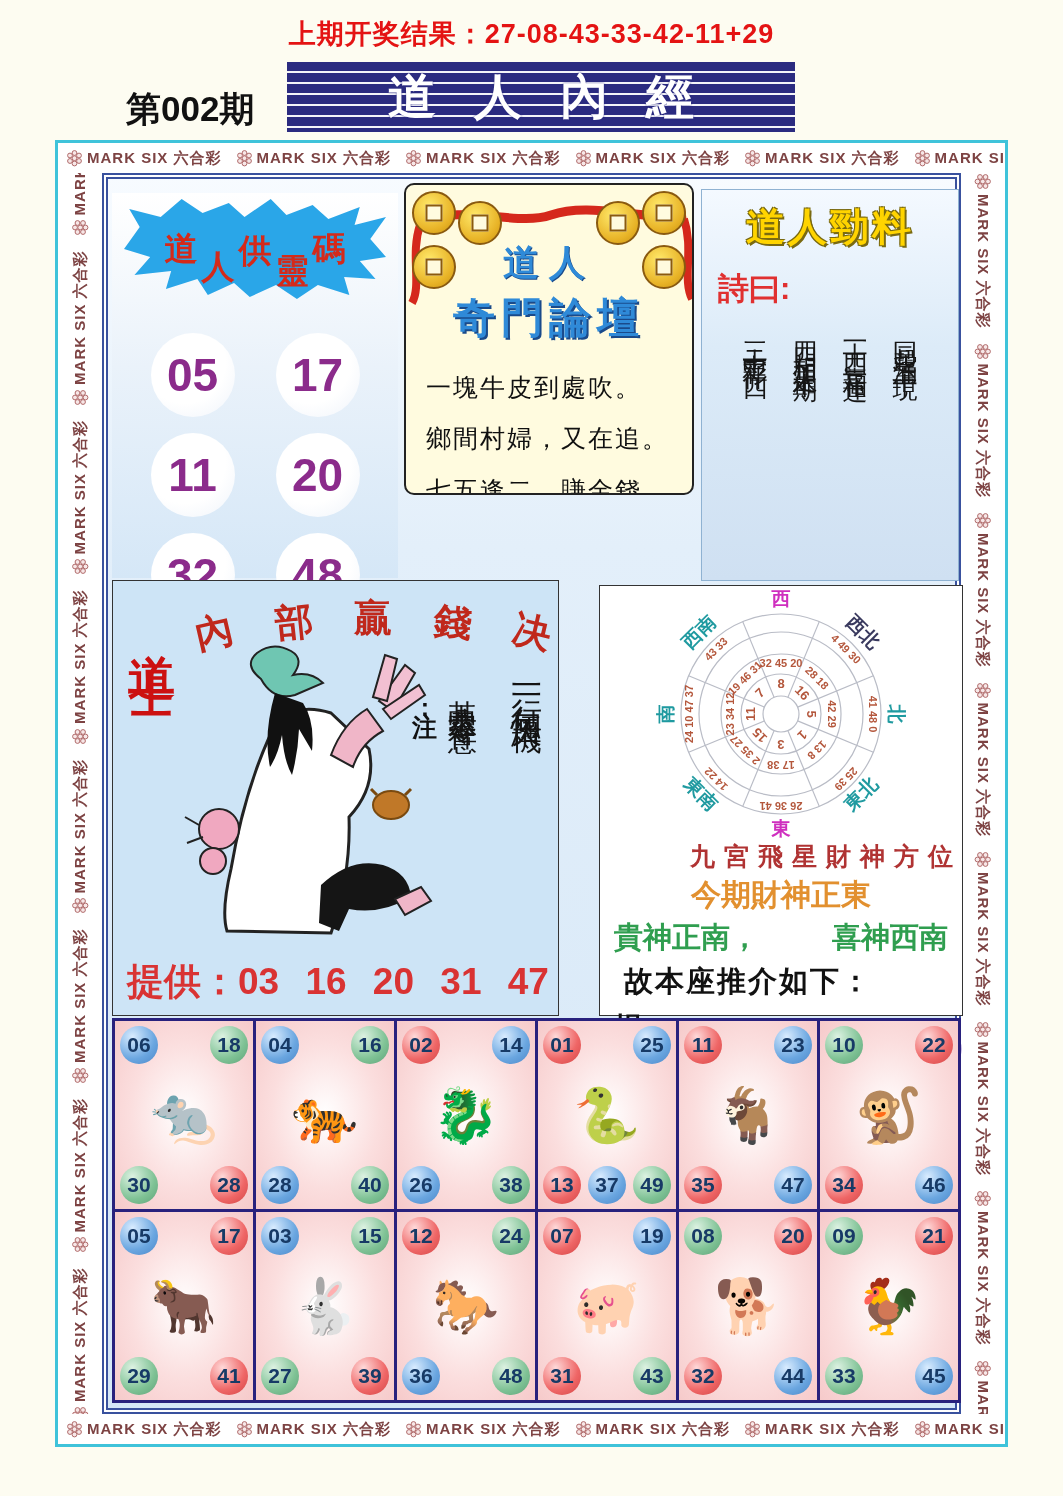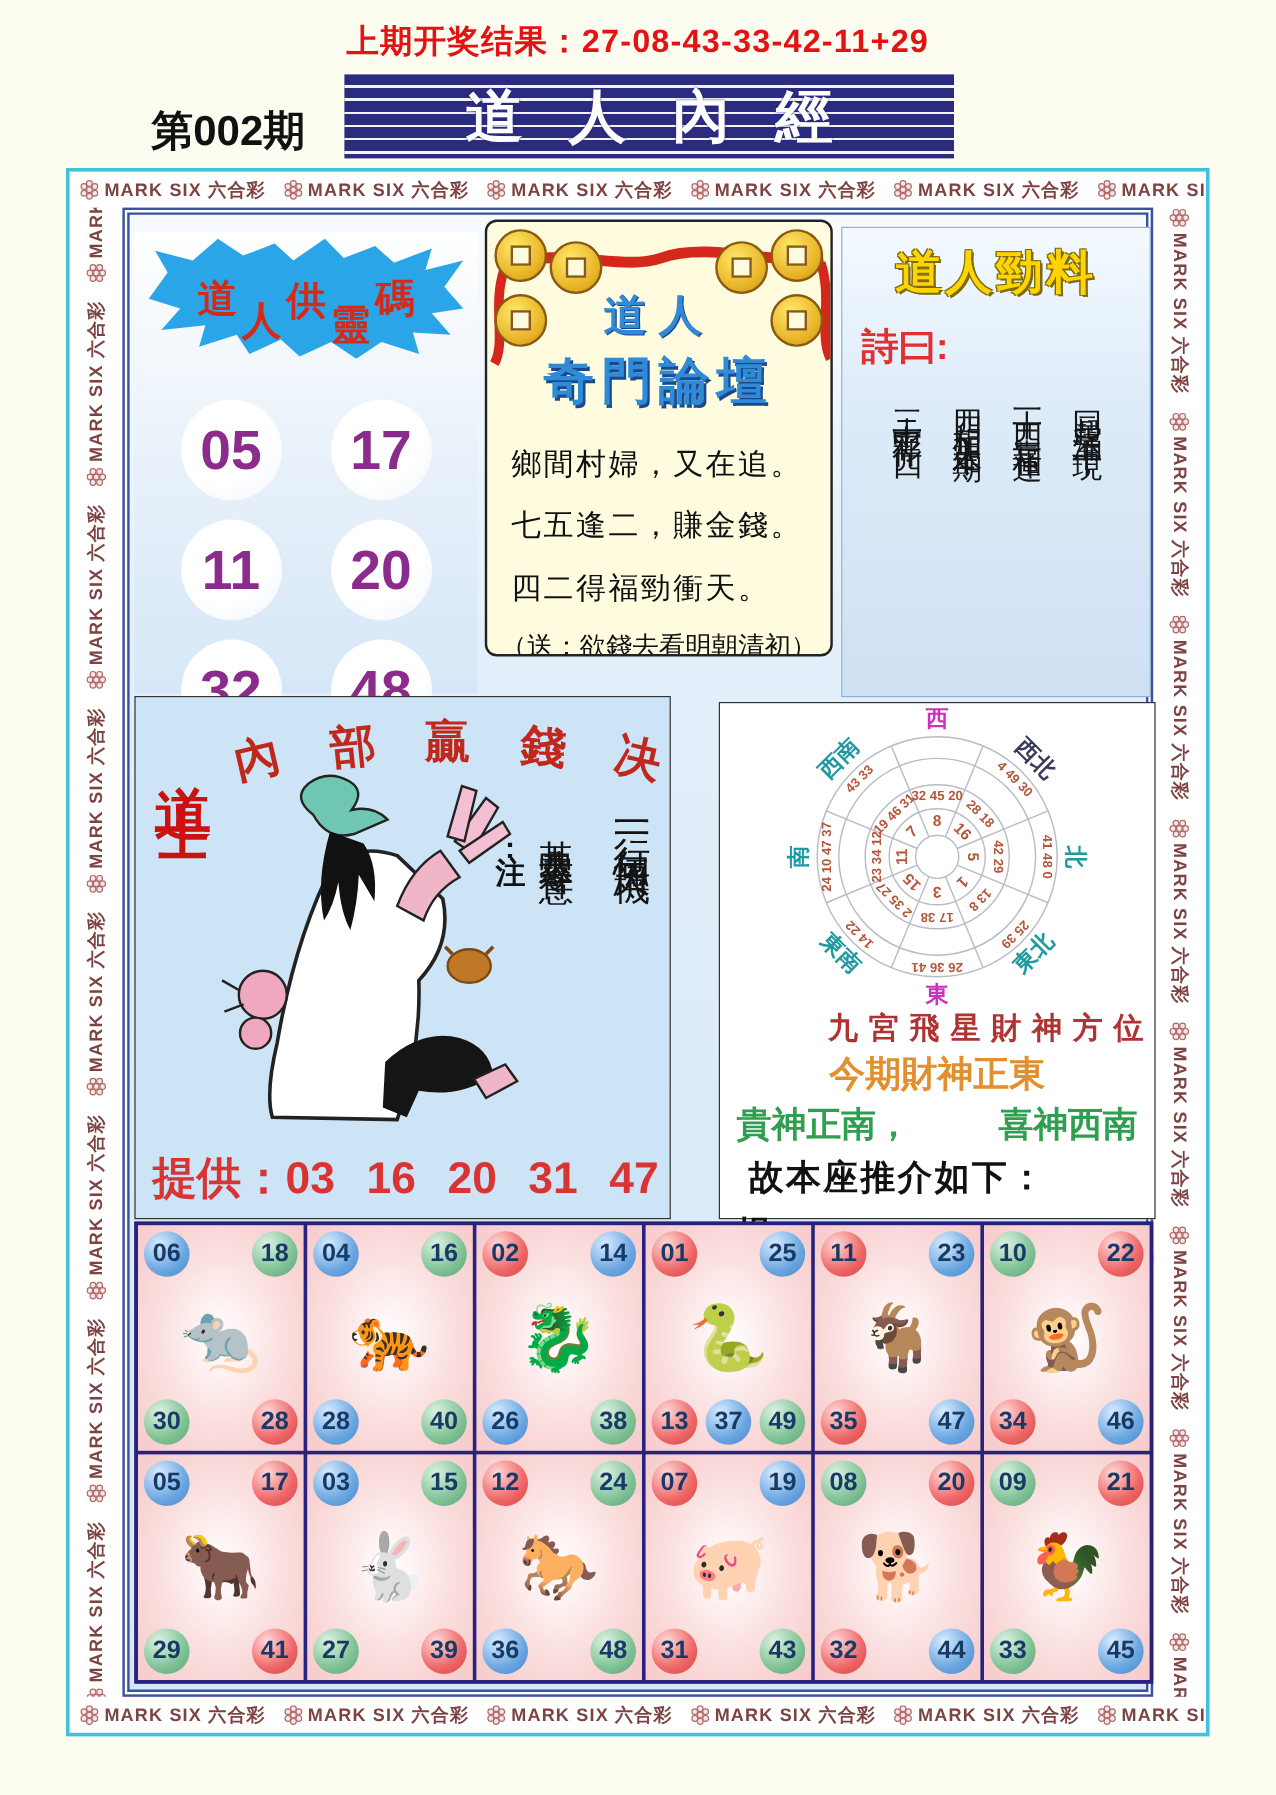--- a/index.html
+++ b/index.html
@@ -49,21 +49,21 @@
   .st-char{font-size:33px;font-weight:900;color:#d42a1a;display:inline-block;margin:0 2px;
     font-family:"Liberation Serif",serif;}
   .supply-grid{display:grid;grid-template-columns:1fr 1fr;justify-items:center;row-gap:16px;
     margin-top:34px;padding:0 18px;}
   .supply-num{width:84px;height:84px;border-radius:50%;
     background:radial-gradient(circle at 40% 35%,#ffffff 55%,#eef3fa 100%);
     display:flex;align-items:center;justify-content:center;
     font-size:46px;font-weight:900;color:#8b2b8b;}
 
   
-  .box-qimen{left:300px;top:8px;width:290px;height:364px;background:#fffbdf;
+  .box-qimen{left:300px;top:8px;width:290px;height:312px;background:#fffbdf;
     border:2px solid #222;border-radius:10px;overflow:hidden;}
   .coin{position:absolute;width:44px;height:44px;border-radius:50%;
     background:radial-gradient(circle at 38% 32%,#ffe96a,#e8b327 65%,#c8920f);
     border:2px solid #8a5a10;box-sizing:border-box;z-index:3;}
   .coin::before{content:"";position:absolute;left:50%;top:50%;width:13px;height:13px;
     transform:translate(-50%,-50%);background:#fffbdf;border:2px solid #8a5a10;}
   .ribbon{position:absolute;z-index:2;}
   .qm-title-small{margin-top:54px;text-align:center;font-size:36px;font-weight:900;
     color:#2f8ad8;letter-spacing:10px;text-shadow:1px 1px 0 #1a4a8a;}
   .qm-title-big{text-align:center;font-size:42px;font-weight:900;color:#2f8ad8;
@@ -568,20 +568,21 @@
       </svg>
       <div class="coin" style="left:6px;top:6px;"></div>
       <div class="coin" style="left:52px;top:16px;"></div>
       <div class="coin" style="left:6px;top:60px;"></div>
       <div class="coin" style="right:6px;top:6px;"></div>
       <div class="coin" style="right:52px;top:16px;"></div>
       <div class="coin" style="right:6px;top:60px;"></div>
       <div class="qm-title-small">道人</div>
       <div class="qm-title-big">奇門論壇</div>
       <div class="qm-lines">
+          <div class="qm-line">一塊牛皮到處吹。</div>
           <div class="qm-line">鄉間村婦，又在追。</div>
           <div class="qm-line">七五逢二，賺金錢。</div>
           <div class="qm-line">四二得福勁衝天。</div>
         </div>
       <div class="qm-footer">（送：欲錢去看明朝清初）</div>
     </div>
 
     <div class="abox box-jinliao">
       <div class="jl-title">道人勁料</div>
       <div class="jl-shiyue">詩曰:</div>

